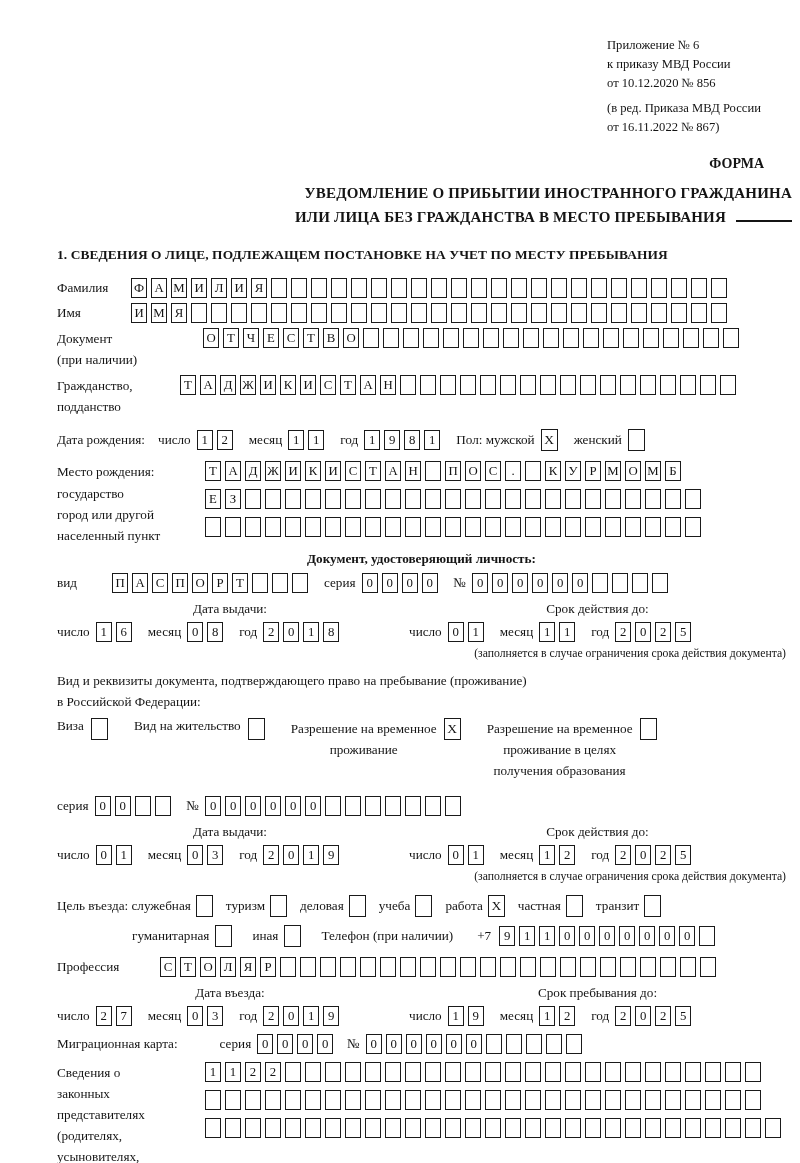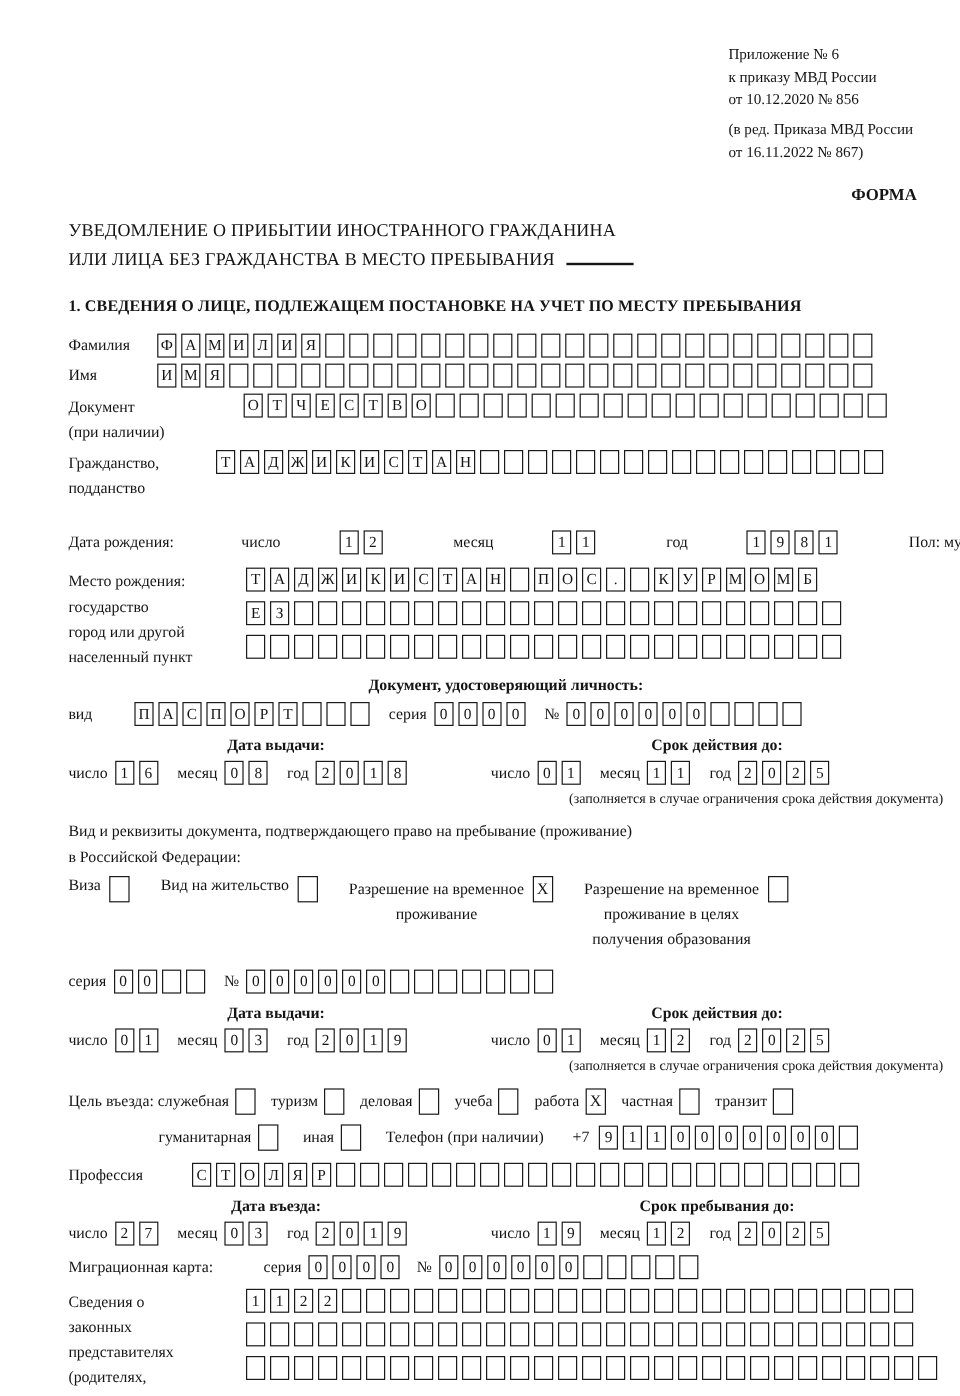--- a/index.html
+++ b/index.html
@@ -5,21 +5,21 @@
   html,body{margin:0;padding:0;background:#fff;}
   body{width:800px;min-height:1163px;color:#141414;
        font-family:"Liberation Serif","DejaVu Serif",serif;}
   .page{box-sizing:border-box;width:800px;min-height:1163px;padding:36px 8px 20px 57px;overflow:hidden;}
 
   
   .hdr{margin-left:auto;width:185px;font-size:12.6px;line-height:1.5;}
   .hdr .grp2{margin-top:6px;}
   .forma{text-align:right;padding-right:28px;font-weight:bold;font-size:14px;margin:20px 0 4px;}
 
-  .title{text-align:left;font-weight:normal;font-size:15px;line-height:1.55;margin-top:10px;letter-spacing:.2px;}
+  .title{text-align:right;font-weight:bold;font-size:15px;line-height:1.55;margin-top:10px;letter-spacing:.2px;}
   .blank{display:inline-block;width:56px;border-bottom:2px solid #141414;height:2px;margin-left:10px;}
   .sect{font-weight:bold;font-size:13.4px;margin:18px 0 15px;letter-spacing:.1px;white-space:nowrap;}
 
   
   .line{display:flex;align-items:center;margin:5px 0;font-size:13.2px;}
   .t{flex:none;margin-right:6px;}
   .t.small{font-size:11.7px;}
   .t.b{font-weight:bold;}
   .ml{display:flex;flex-direction:column;line-height:1.6;flex:none;margin-right:6px;}
   .ml.ctr{text-align:center;}
@@ -32,31 +32,31 @@
   .stack .bxs{margin-bottom:8px;}
   .half{display:flex;align-items:center;flex:none;}
   .half .t{margin-right:6px;}
   .half .bxs{margin-right:12px;}
 
   
   .l-familiya .p0,.l-imya .p0{width:68px;}
   .l-otch,.l-grazh,.l-birthplace,.l-sved,.l-permits{align-items:flex-start;}
   .l-otch .p0{width:140px;}
   .l-grazh .p0{width:117px;}
-  .l-birthdate{margin-top:24px;gap:43px;}
+  .l-birthdate{margin-top:12px;}
   .l-birthdate .p0{width:95px;}
   .l-birthdate .bxs{margin-right:12px;}
   .l-birthdate .ck{margin-right:16px;}
   .l-birthplace{margin-top:10px;}
   .l-birthplace .p0{width:142px;}
   .l-dochead{justify-content:center;font-weight:bold;margin:2px 0 6px;}
   .l-vid .p0{width:49px;}
   .l-vid .bxs{margin-right:12px;}
   .l-datelbl1 .half,.l-datelbl2 .half,.l-datelbl3 .half{justify-content:center;}
-  .l-datelbl1,.l-datelbl2,.l-datelbl3{margin:8px 0 1px;font-weight:bold;}
+  .l-datelbl1,.l-datelbl2,.l-datelbl3{margin:8px 0 1px;}
   .half:first-child{width:352px;}
   .half:nth-child(2){flex:1;}
   .l-note1,.l-note2{justify-content:flex-end;margin-top:1px;}
   .l-para{display:block;line-height:1.8;margin-top:10px;}
   .l-permits{margin:6px 0 10px;}
   .l-permits .t,.l-permits .ml{margin-right:7px;}
   .l-permits .ck{margin-right:26px;}
   .l-seriya2{margin-top:14px;}
   .l-seriya2 .bxs{margin-right:12px;}
   .l-tsel{margin-top:12px;}

